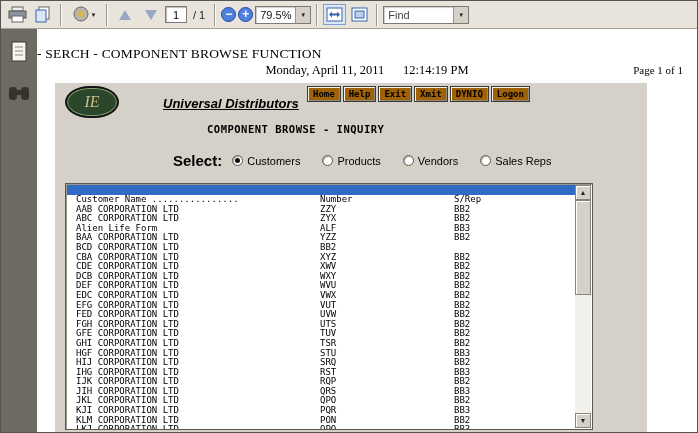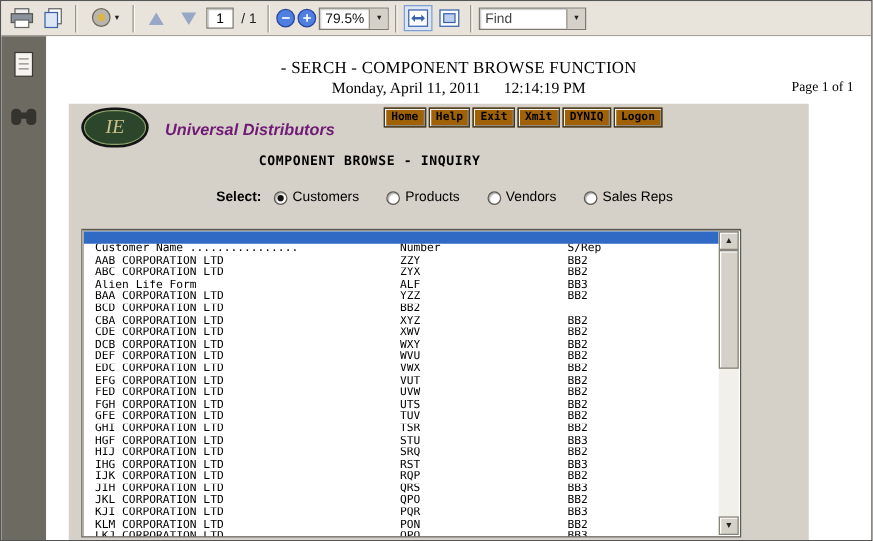--- a/index.html
+++ b/index.html
@@ -30,40 +30,40 @@
   .find-combo { width:86px; }
   .fit-btn { padding:2px; border:1px solid transparent; cursor:pointer; display:flex; }
   .fit-btn.active { background:#dce6f5; border:1px solid #7f9fd0; }
 
   
   .sidebar { position:absolute; top:28px; left:0; width:36px; bottom:0; background:#6d6a62; }
   .side-btn { width:28px; height:28px; margin:8px auto 14px auto; display:flex; align-items:center; justify-content:center; cursor:pointer; }
 
   
   .page { position:absolute; top:28px; left:36px; right:0; bottom:0; background:#fff; font-family:"Liberation Serif", serif; }
-  .doc-title { position:absolute; top:17px; left:0; right:0; text-align:center; font-size:13.5px; color:#000; letter-spacing:.2px; }
+  .doc-title { position:absolute; top:17px; left:0; right:0; text-align:left; font-size:13.5px; color:#000; letter-spacing:.2px; }
   .doc-date { position:absolute; top:34px; left:0; right:0; text-align:center; font-size:12.5px; color:#000; white-space:pre; }
   .doc-pagelabel { position:absolute; top:35px; right:14px; font-size:11px; color:#000; }
 
   
   .app-panel { position:absolute; left:18px; top:54px; width:592px; bottom:0; background:#d5d1c8; font-family:"Liberation Sans", sans-serif; }
   .logo { position:absolute; left:10px; top:3px; width:54px; height:32px; background:#2c462b; border:2px solid #141414;
           border-radius:50% / 55%; display:flex; align-items:center; justify-content:center;
           box-shadow: inset 0 0 0 1px #8aa06a; }
   .logo span { color:#ccbe88; font-family:"Liberation Serif", serif; font-weight:normal; font-size:16px; font-style:italic; }
-  .brand { position:absolute; left:77px; top:13px; font-size:13px; font-weight:bold; font-style:italic;
-           color:#701a75; cursor:pointer; }
+  .brand { position:absolute; left:108px; top:13px; font-size:13px; font-weight:bold; font-style:italic;
+           text-decoration:underline; color:#000000; cursor:pointer; }
   .nav-buttons { position:absolute; left:252px; top:3px; display:flex; gap:2px; }
   .app-btn { font-family:"DejaVu Sans Mono", monospace; font-size:9px; font-weight:bold; color:#000;
              background:#a16207; border:1px solid #3c3a35; box-shadow: inset 1px 1px 0 #f5f3ee, inset -1px -1px 0 #8d8a80;
              padding:2px 5px; cursor:pointer; }
   .app-heading { position:absolute; left:152px; top:40px; font-family:"DejaVu Sans Mono", monospace;
                  font-size:10.5px; font-weight:bold; color:#000; letter-spacing:.5px; }
   .select-row { position:absolute; left:118px; top:69px; display:flex; align-items:center; }
-  .select-label { font-size:11px; font-weight:bold; margin-right:10px; }
+  .select-label { font-size:15px; font-weight:bold; margin-right:10px; }
   .radio-group { display:flex; gap:22px; align-items:center; }
   .radio-item { display:flex; align-items:center; gap:4px; cursor:pointer; }
   .radio-circle { width:11px; height:11px; border-radius:50%; background:#fff; border:1px solid #5c5950;
                   box-shadow: inset 1px 1px 1px #aaa; display:flex; align-items:center; justify-content:center; }
   .radio-dot { width:5px; height:5px; border-radius:50%; background:#111; }
   .radio-label { font-size:11px; color:#000;text-align:center; }
 
   
   .listbox { position:absolute; left:10px; top:100px; width:528px; bottom:2px; background:#fff;
              border:1px solid #5c5950; box-shadow: inset 1px 1px 0 #9a968c; overflow:hidden; }

